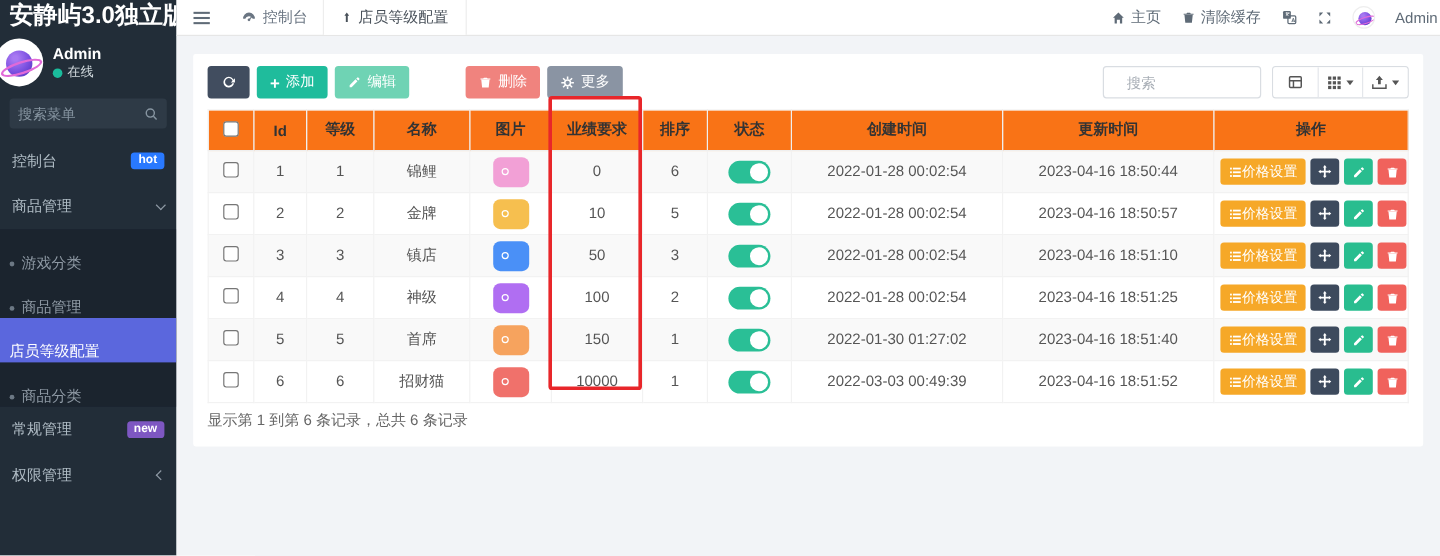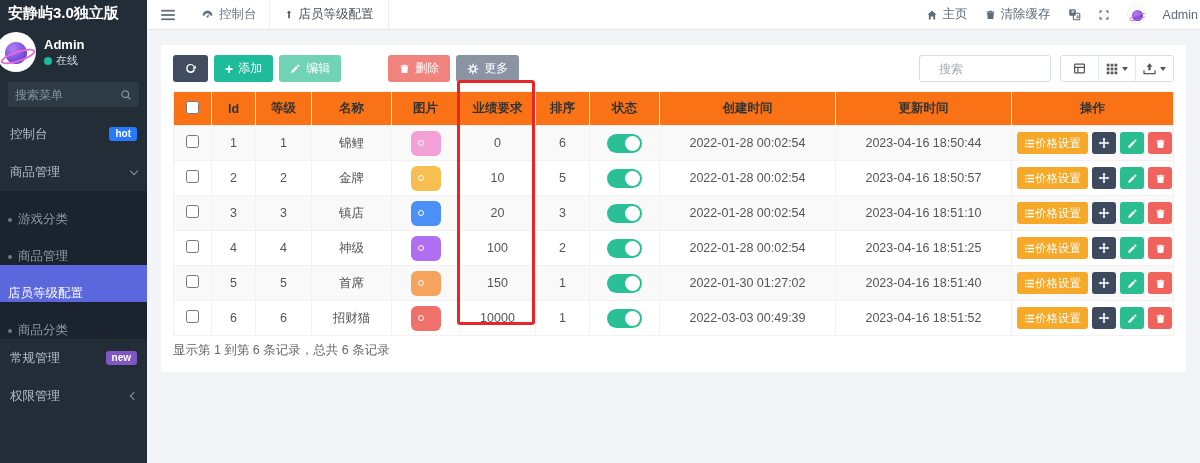--- a/index.html
+++ b/index.html
@@ -2,21 +2,21 @@
 <html><head>
 <meta charset="utf-8">
 <style>
   * { box-sizing: border-box; margin: 0; padding: 0; }
   html,body { width:1200px; height:463px; overflow:hidden; }
   body { font-family: "Liberation Sans", "DejaVu Sans", sans-serif; background:#f2f4f7; position:relative; }
   .app { display:flex; width:1200px; height:463px; }
 
   
   .sidebar { width:147px; flex-shrink:0; background:#222d38; color:#b4bfc8; display:flex; flex-direction:column; overflow:hidden; }
-  .brand { height:26px; line-height:26px; padding:0 8px; color:#fff; font-weight:bold; font-size:15px; white-space:nowrap; }
+  .brand { height:26px; line-height:26px; padding:0 8px; color:#fff; font-weight:bold; font-size:20px; white-space:nowrap;text-align:center; }
   .user-panel { display:flex; align-items:center; padding:6px 8px 8px 2px; }
   .avatar { width:40px; height:40px; border-radius:50%; background:#fff; position:relative; overflow:hidden; flex-shrink:0; margin-left:-6px; }
   .planet { position:absolute; width:22px; height:22px; border-radius:50%; left:9px; top:10px;
             background:radial-gradient(circle at 35% 30%, #a879f2 10%, #7a4fe0 55%, #4c2fb8 100%); }
   .planet::after { content:""; position:absolute; left:-5px; top:9px; width:32px; height:7px; border:2px solid #e16ad8; border-radius:50%; transform:rotate(-18deg); }
   .user-info { margin-left:8px; line-height:1.35; }
   .user-name { color:#fff; font-weight:bold; font-size:13px; }
   .user-status { font-size:11px; color:#d2dade; display:flex; align-items:center; gap:4px; }
   .status-dot { width:8px; height:8px; border-radius:50%; background:#1abc9c; }
   .sidebar-search { margin:2px 8px 8px; background:#2e3a46; border-radius:3px; display:flex; align-items:center; height:25px; padding:0 7px; }
@@ -426,21 +426,21 @@
               </tr>
               <tr class="striped">
                 <td><input type="checkbox" style=""></td>
                 <td>3</td>
                 <td>3</td>
                 <td>镇店</td>
                 <td><span class="img-badge" style="background:#4a90f7">
                     <span class="medal"></span>
                     <span class="badge-text">镇店</span>
                   </span></td>
-                <td>20</td>
+                <td>50</td>
                 <td>3</td>
                 <td><span class="toggle"><span class="knob"></span></span></td>
                 <td>2022-01-28 00:02:54</td>
                 <td>2023-04-16 18:51:10</td>
                 <td class="actions-cell"><button class="row-btn price-btn">
                     <svg width="11" height="11" viewBox="0 0 16 16">
                       <g fill="#fff">
                         <rect x="1.5" y="2.5" width="2.2" height="2.2"></rect>
                         <rect x="5" y="2.5" width="9.5" height="2.2"></rect>
                         <rect x="1.5" y="7" width="2.2" height="2.2"></rect>

